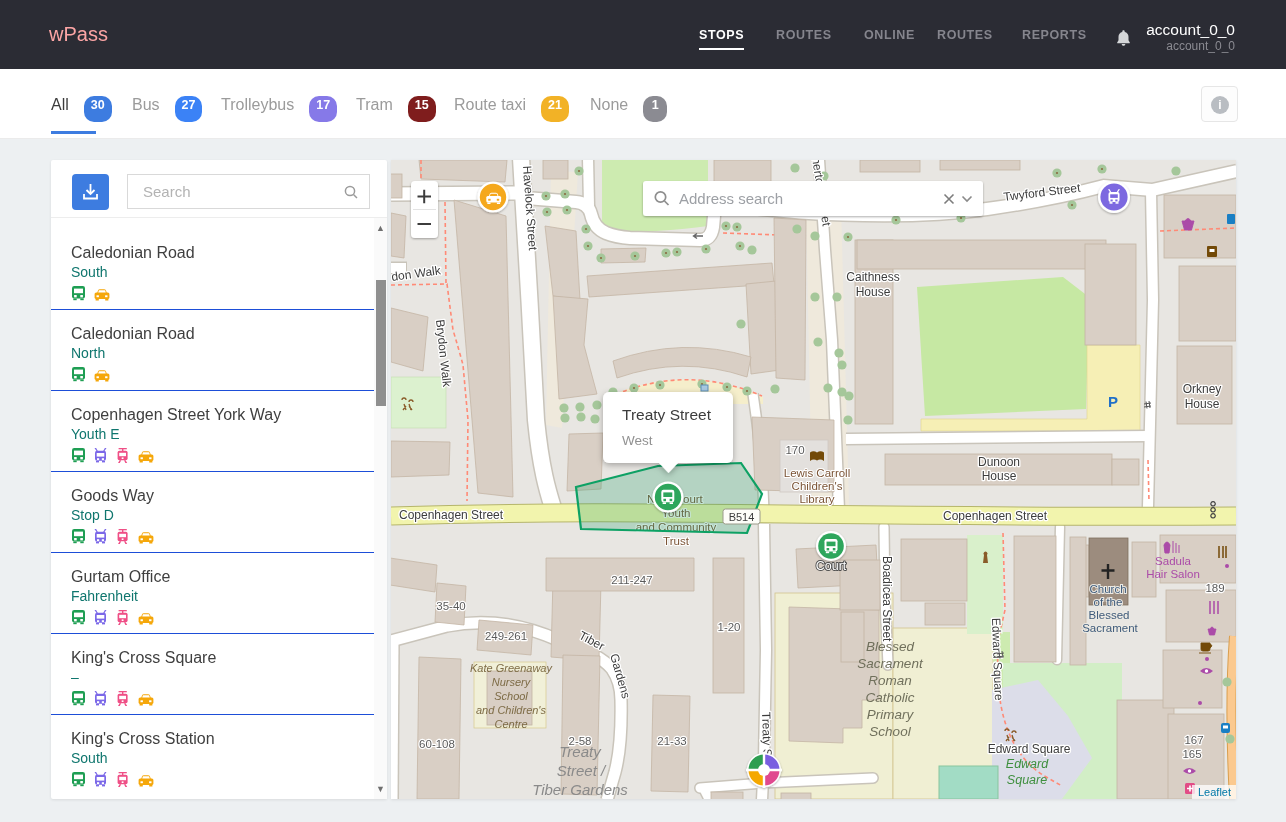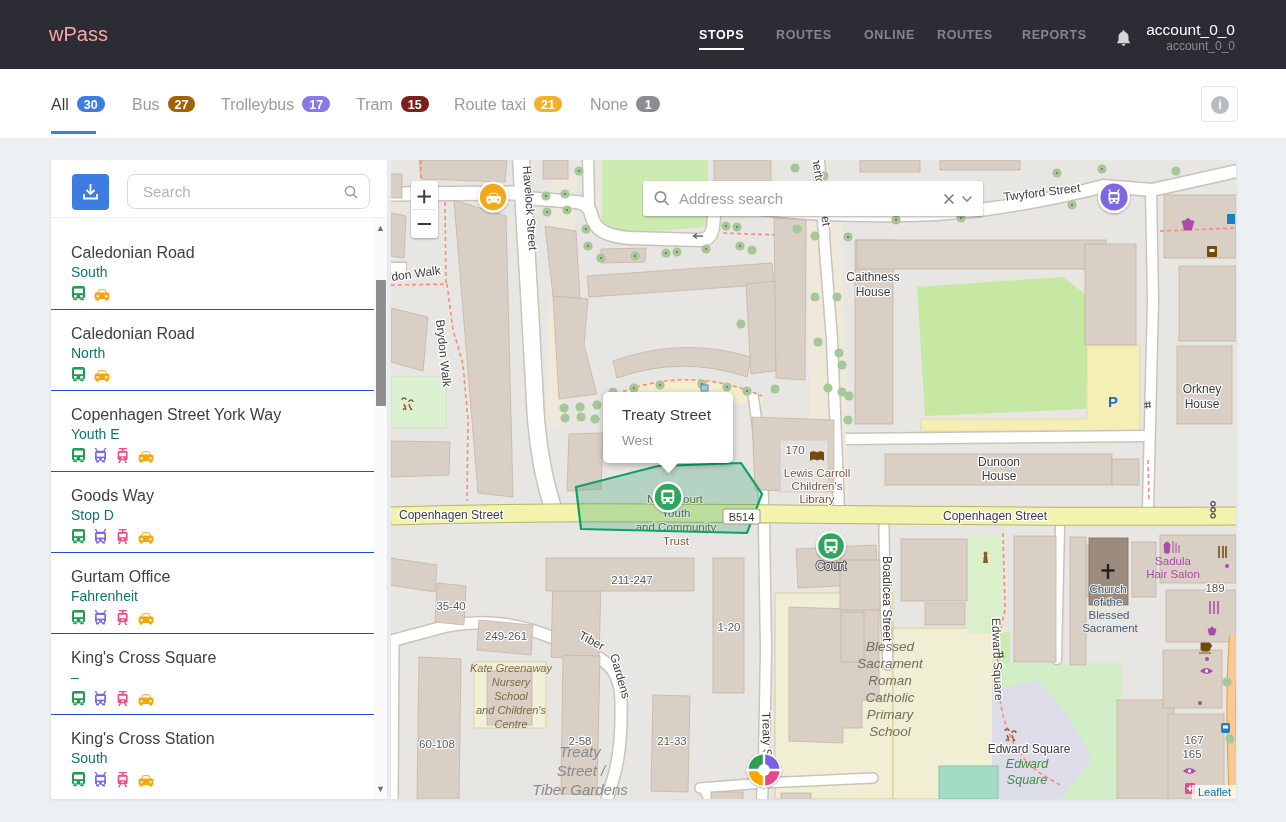--- a/index.html
+++ b/index.html
@@ -8,27 +8,27 @@
 #logo{position:absolute;left:49px;top:23px;color:#fca5a5;font-size:20px}
 .nav{position:absolute;top:28px;font-size:12.5px;font-weight:bold;letter-spacing:.6px;color:#85858d}
 .nav.on{color:#fff}
 .nav.on:after{content:"";position:absolute;left:0;right:0;bottom:-8px;height:2px;background:#fff}
 #bell{position:absolute;left:1115px;top:29px}
 #acc1{position:absolute;right:51px;top:21px;color:#fff;font-size:15.5px}
 #acc2{position:absolute;right:51px;top:39px;color:#8b8b92;font-size:12px}
 #tabs{position:absolute;left:0;top:69px;width:1286px;height:70px;background:#fff;border-bottom:1px solid #ebebeb}
 .tab{position:absolute;top:27px;font-size:16px;color:#9b9b9b;white-space:nowrap}
 .tab.on{color:#3c3c3c}
-.badge{display:inline-block;margin-left:8px;min-width:24px;height:16px;border-radius:10px;color:#fff;font-size:12.5px;font-weight:bold;text-align:center;line-height:19px;padding:0 7px;vertical-align:1px}
+.badge{display:inline-block;margin-left:15px;min-width:24px;height:26px;border-radius:10px;color:#fff;font-size:12.5px;font-weight:bold;text-align:center;line-height:19px;padding:0 7px;vertical-align:1px}
 #underline{position:absolute;left:51px;top:62px;width:45px;height:3px;background:#3d7ce0}
 #infobtn{position:absolute;left:1201px;top:17px;width:37px;height:36px;border:1px solid #e6e6e6;border-radius:4px;background:#fdfdfd}
 #infobtn .c{position:absolute;left:9px;top:9px;width:18px;height:18px;border-radius:50%;background:#b9bdc2;color:#fff;font-size:12px;font-weight:bold;text-align:center;line-height:18px}
 #side{position:absolute;left:51px;top:160px;width:336px;height:639px;background:#fff;border-radius:2px;box-shadow:0 1px 3px rgba(0,0,0,.09)}
 #dlbtn{position:absolute;left:21px;top:14px;width:37px;height:36px;background:#3d7ce0;border-radius:4px}
-#search{position:absolute;left:76px;top:14px;width:243px;height:35px;border:1px solid #d9d9d9;border-radius:8px;color:#b3b3b3;font-size:15px;line-height:33px;padding-left:15px}
+#search{position:absolute;left:76px;top:14px;width:243px;height:35px;border:1px solid #d9d9d9;border-radius:0;color:#b3b3b3;font-size:15px;line-height:33px;padding-left:15px}
 #srow{position:absolute;left:0;top:0;width:336px;height:58px;border-bottom:1px solid #ededed}
 .item{position:absolute;left:0;width:323px;border-bottom:1px solid #1d4ed8;padding:13px 0 0 20px}
 .item .t{font-size:16px;color:#3f3f3f;line-height:21px}
 .item .s{font-size:14px;color:#0f766e;line-height:19px}
 .icons{margin-top:4px;height:16px}
 .icons svg{margin-right:7px}
 #sbar{position:absolute;left:323px;top:58px;width:13px;height:581px;background:#fafafa}
 #sbar .th{position:absolute;left:1.5px;top:62px;width:10px;height:126px;background:#8f8f8f}
 #sbar .ar{position:absolute;left:0;width:13px;color:#6f6f6f;font-size:9px;text-align:center}
 #map{position:absolute;left:391px;top:160px;width:845px;height:639px;box-shadow:0 1px 3px rgba(0,0,0,.09)}
@@ -42,21 +42,21 @@
   <div class="nav" style="left:937px">ROUTES</div>
   <div class="nav" style="left:1022px">REPORTS</div>
   <svg id="bell" width="17" height="18" viewBox="0 0 17 18">
       <path fill="#d4d6d8" d="M8.5 1.2c.7 0 1.2.5 1.2 1.2v.5c2.3.5 3.8 2.4 3.8 4.8v3.6l1.3 2.1c.2.4 0 .9-.5.9H2.7c-.5 0-.7-.5-.5-.9l1.3-2.1V7.7c0-2.4 1.5-4.3 3.8-4.8v-.5c0-.7.5-1.2 1.2-1.2zM6.7 15h3.6c0 1-.8 1.8-1.8 1.8S6.7 16 6.7 15z"></path>
     </svg>
   <div id="acc1">account_0_0</div>
   <div id="acc2">account_0_0</div>
 </div>
 <div id="tabs">
   <div class="tab on" style="left:51px">All<span class="badge" style="background:#3d7ce0">30</span></div>
-  <div class="tab" style="left:132px">Bus<span class="badge" style="background:#a16207">27</span></div>
+  <div class="tab" style="left:132px">Bus<span class="badge" style="background:#3b82f6">27</span></div>
   <div class="tab" style="left:221px">Trolleybus<span class="badge" style="background:#8679e8">17</span></div>
   <div class="tab" style="left:356px">Tram<span class="badge" style="background:#7f1d1d">15</span></div>
   <div class="tab" style="left:454px">Route taxi<span class="badge" style="background:#f2b226">21</span></div>
   <div class="tab" style="left:590px">None<span class="badge" style="background:#8b8b92">1</span></div>
   <div id="underline"></div>
   <div id="infobtn">
       <div class="c">i</div>
     </div>
 </div>
 <div id="side">

